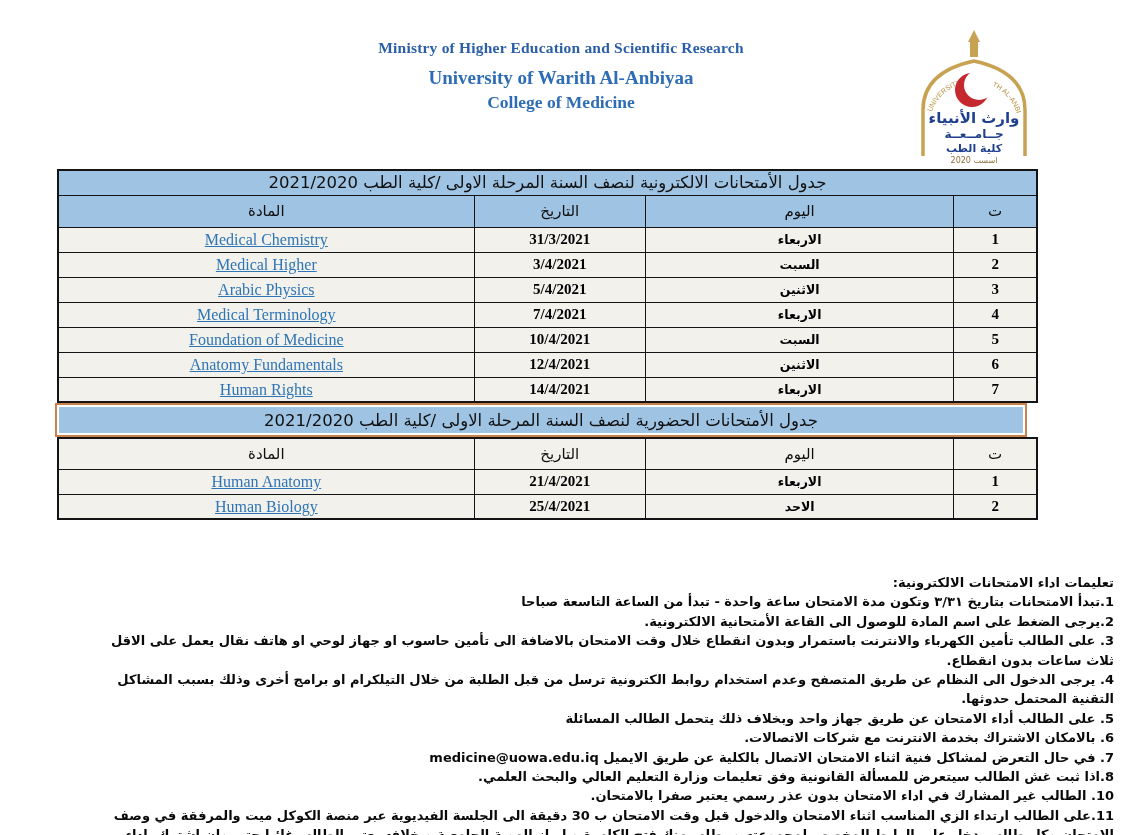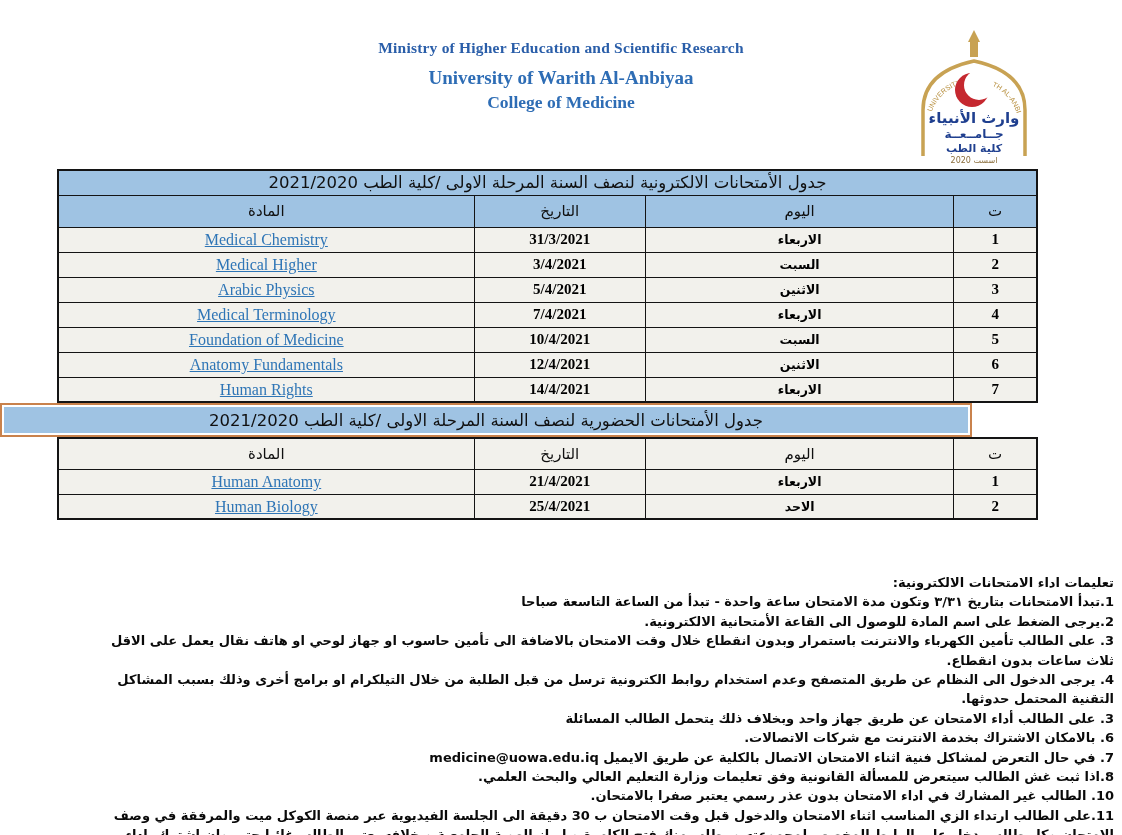--- a/index.html
+++ b/index.html
@@ -59,21 +59,21 @@
   td.cell-no   { font-family: "Liberation Serif", serif; font-weight: bold; font-size: 15px; }
   td.cell-day  { font-weight: bold; font-size: 12.5px; }
   td.cell-date { font-family: "Liberation Serif", serif; font-weight: bold; font-size: 15px; }
   td.cell-subject a {
     font-family: "Liberation Serif", serif;
     font-size: 16px; color: #2E75B6; text-decoration: underline;
   }
 
   
   .presence-title {
-    width: 972px; height: 34px;
+    margin-left: 55px; width: 972px; height: 34px;
     border: 2px solid #C9824C;
     box-shadow: inset 0 0 0 2px #ffffff;
     background: #9FC3E3;
     background-clip: padding-box;
     display: flex; align-items: center; justify-content: center;
     font-size: 16.5px; color: #101010;
     direction: rtl;
   }
 
   
@@ -220,21 +220,21 @@
       </tbody>
   </table>
 
   <div class="instructions">
     <p>تعليمات اداء الامتحانات الالكترونية:</p>
     <div>
         <p>1.تبدأ الامتحانات بتاريخ ٣/٣١  وتكون مدة الامتحان ساعة واحدة - تبدأ من الساعة التاسعة صباحا</p>
         <p>2.يرجى الضغط على اسم المادة للوصول الى القاعة الأمتحانية الالكترونية.</p>
         <p>3. على الطالب تأمين الكهرباء والانترنت باستمرار وبدون انقطاع خلال وقت الامتحان بالاضافة الى تأمين حاسوب او جهاز لوحي او هاتف نقال يعمل على الاقل ثلاث ساعات بدون انقطاع.</p>
         <p>4. يرجى الدخول الى النظام عن طريق المتصفح وعدم استخدام روابط الكترونية ترسل من قبل الطلبة من خلال التيلكرام او برامج أخرى وذلك بسبب المشاكل التقنية المحتمل حدوثها.</p>
-        <p>3. على الطالب أداء الامتحان عن طريق جهاز واحد وبخلاف ذلك يتحمل الطالب المسائلة</p>
+        <p>5. على الطالب أداء الامتحان عن طريق جهاز واحد وبخلاف ذلك يتحمل الطالب المسائلة</p>
         <p>6. بالامكان الاشتراك بخدمة الانترنت مع شركات الاتصالات.</p>
         <p>7. في حال التعرض لمشاكل فنية اثناء الامتحان الاتصال بالكلية عن طريق الايميل  medicine@uowa.edu.iq</p>
         <p>8.اذا ثبت غش الطالب سيتعرض للمسألة القانونية وفق تعليمات وزارة التعليم العالي والبحث العلمي.</p>
         <p>10. الطالب غير المشارك في اداء الامتحان بدون عذر رسمي يعتبر صفرا بالامتحان.</p>
         <p>11.على الطالب ارتداء الزي المناسب اثناء الامتحان والدخول قبل وقت الامتحان ب 30 دقيقة الى الجلسة الفيديوية عبر منصة الكوكل ميت والمرفقة في وصف الامتحان وكل طالب يدخل على الرابط المخصص لمجموعته و يطلب منك فتح الكامرة و ابراز الهوية الجامعية  وبخلافه يعتبر الطالب غائبا حتى وان اشترك باداء  الامتحان نصف السنة .</p>
       </div>
   </div>
 
 </div>
 

